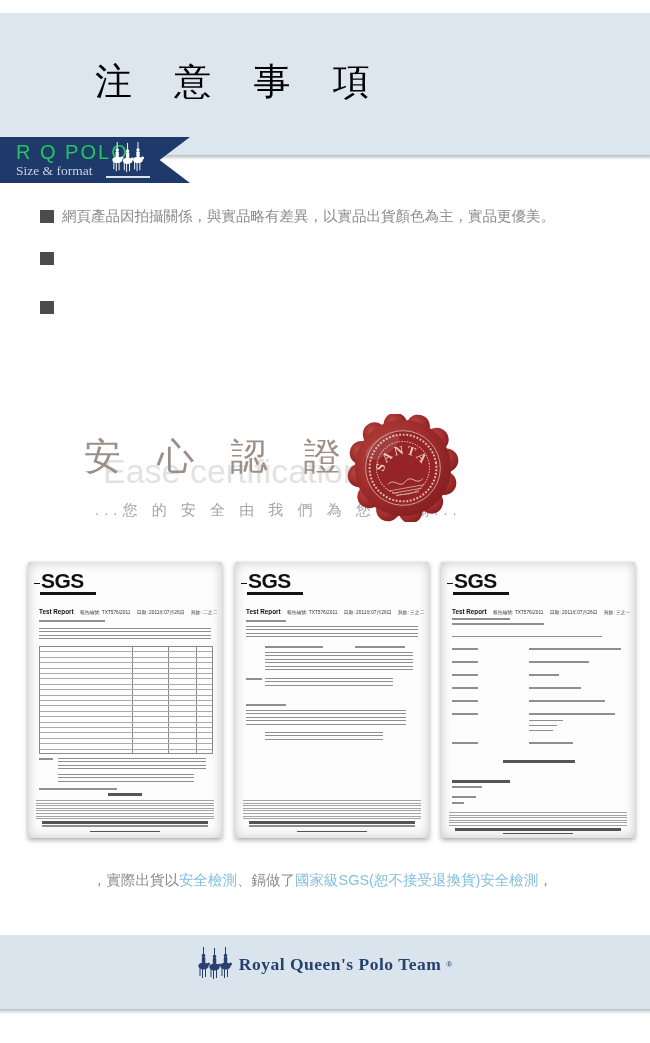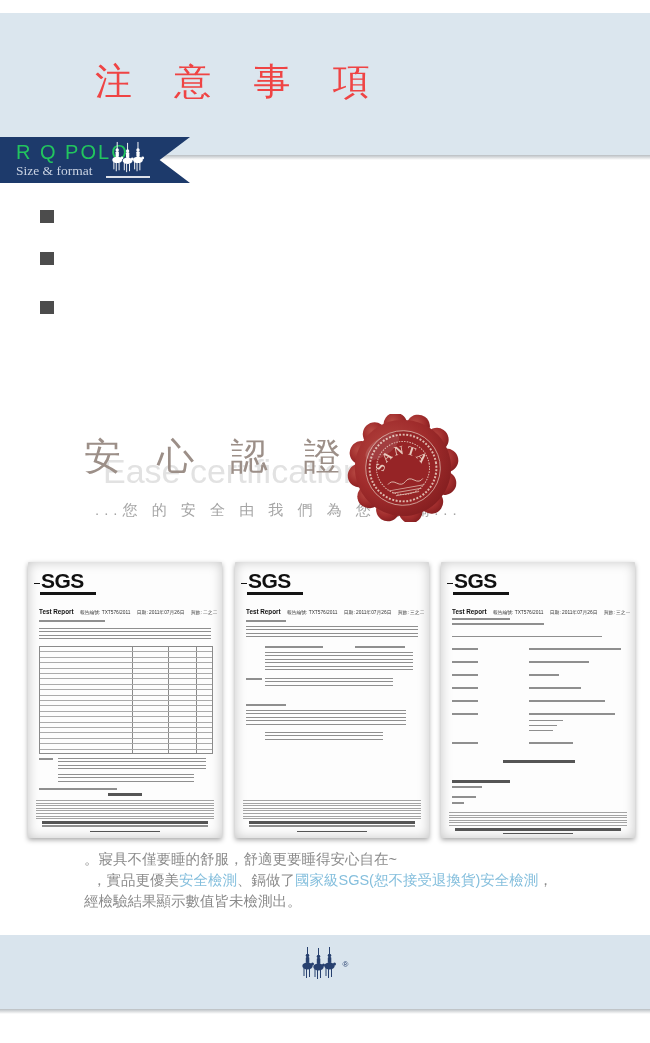--- a/index.html
+++ b/index.html
@@ -3,21 +3,21 @@
 <meta charset="utf-8">
 <style>
   html,body{margin:0;padding:0;background:#fff;}
   #canvas{position:relative;width:650px;height:1043px;background:#fff;overflow:hidden;
           font-family:"Liberation Sans",sans-serif;}
 
   
   .band{position:absolute;left:0;width:650px;background:#dbe6ee;}
   .band-shadow{position:absolute;left:0;width:650px;height:5px;
                background:linear-gradient(to bottom,#b9bec2,rgba(255,255,255,0));}
-  .title-cn{position:absolute;left:95px;top:57px;font-size:37px;color:#ef4444;
+  .title-cn{position:absolute;left:95px;top:57px;font-size:37px;color:#000000;
             letter-spacing:16px;z-index:2;white-space:nowrap;}
   .title-en{position:absolute;left:142px;top:76px;font-size:40px;color:rgba(255,255,255,.82);
             letter-spacing:2px;z-index:1;white-space:nowrap;}
 
   
   .ribbon{position:absolute;left:0;top:137px;width:190px;height:46px;background:#1d3a6b;
           clip-path:polygon(0 0,100% 0,84% 50%,100% 100%,0 100%);
           filter:drop-shadow(0 3px 2px rgba(30,50,90,.4));z-index:3;}
   .ribbon-brand{position:absolute;left:16px;top:4px;font-size:20px;color:#22c55e;letter-spacing:2px;}
   .ribbon-sub{position:absolute;left:16px;top:26px;font-size:13.5px;color:#c9d2e2;
@@ -109,20 +109,21 @@
           <rect x="1.5" y="21" width="1" height="8"></rect>
           <rect x="4" y="22" width="1" height="9"></rect>
           <rect x="7" y="22" width="1" height="8"></rect>
           <circle cx="10.5" cy="17" r="1.5"></circle>
         </g>
     </svg>
     <div class="ribbon-logo-bar"></div>
   </div>
 
   <div class="sq" style="left:40px;top:210px;"></div>
+  <div class="note-text" style="top:205px;">網頁產品因拍攝關係，與實品略有差異，以實品出貨顏色為主，實品更優美。</div>
 
   <div class="sq" style="left:40px;top:252px;"></div>
 
   <div class="sq" style="left:40px;top:301px;"></div>
 
   <div class="cert-en">Ease certification</div>
   <div class="cert-cn">安 心 認 證</div>
   <div class="cert-sub">...您 的 安 全 由 我 們 為 您 把 關...</div>
 
   <svg class="seal" viewBox="0 0 130 110">
@@ -239,25 +240,23 @@
     <i class="bd" style="left:62px;top:198px;width:72px;"></i>
     <i class="bd" style="left:11px;top:218px;width:58px;"></i>
     <i class="b" style="left:11px;top:224px;width:30px;"></i>
     <i class="b" style="left:11px;top:234px;width:24px;"></i>
     <i class="b" style="left:11px;top:240px;width:12px;"></i>
     <i class="lf" style="left:8px;top:250px;width:178px;height:14px;"></i>
     <i class="bd" style="left:14px;top:266px;width:166px;"></i>
     <i class="sig" style="left:62px;top:271px;width:70px;"></i>
   </div>
 
-  <div class="safety" style="top:849px;">。寢具不僅要睡的舒服，舒適更要睡得安心自在~</div>
   <div class="safety" style="top:870px;padding-left:8px;">
-    <span>，實品更優美</span><span class="blue">安全檢測</span><span>、鎘做了</span><span class="blue">國家級SGS(恕不接受退換貨)安全檢測</span><span>，</span>
-  </div>
-  <div class="safety" style="top:891px;">經檢驗結果顯示數值皆未檢測出。</div>
+    <span>，實際出貨以</span><span class="blue">安全檢測</span><span>、鎘做了</span><span class="blue">國家級SGS(恕不接受退換貨)安全檢測</span><span>，</span>
+  </div>
 
   <div class="footer-band"></div>
   <div class="band-shadow" style="top:1009px;"></div>
   <div class="footer-logo">
     <svg width="36" height="34" viewBox="0 0 36 34" fill="currentColor">
       <g>
           <rect x="5" y="0" width="1" height="11"></rect>
           <circle cx="5.5" cy="8.5" r="1.8"></circle>
           <rect x="3.8" y="10" width="3.5" height="6" rx="1"></rect>
           <ellipse cx="5.5" cy="19" rx="5.2" ry="3.4"></ellipse>
@@ -280,16 +279,17 @@
           <rect x="5" y="0" width="1" height="11"></rect>
           <circle cx="5.5" cy="8.5" r="1.8"></circle>
           <rect x="3.8" y="10" width="3.5" height="6" rx="1"></rect>
           <ellipse cx="5.5" cy="19" rx="5.2" ry="3.4"></ellipse>
           <rect x="1.5" y="21" width="1" height="8"></rect>
           <rect x="4" y="22" width="1" height="9"></rect>
           <rect x="7" y="22" width="1" height="8"></rect>
           <circle cx="10.5" cy="17" r="1.5"></circle>
         </g>
     </svg>
+    <span class="footer-brand">Royal Queen's  Polo Team</span>
     <span class="footer-reg">®</span>
   </div>
 
 </div>
 
 </body></html>

